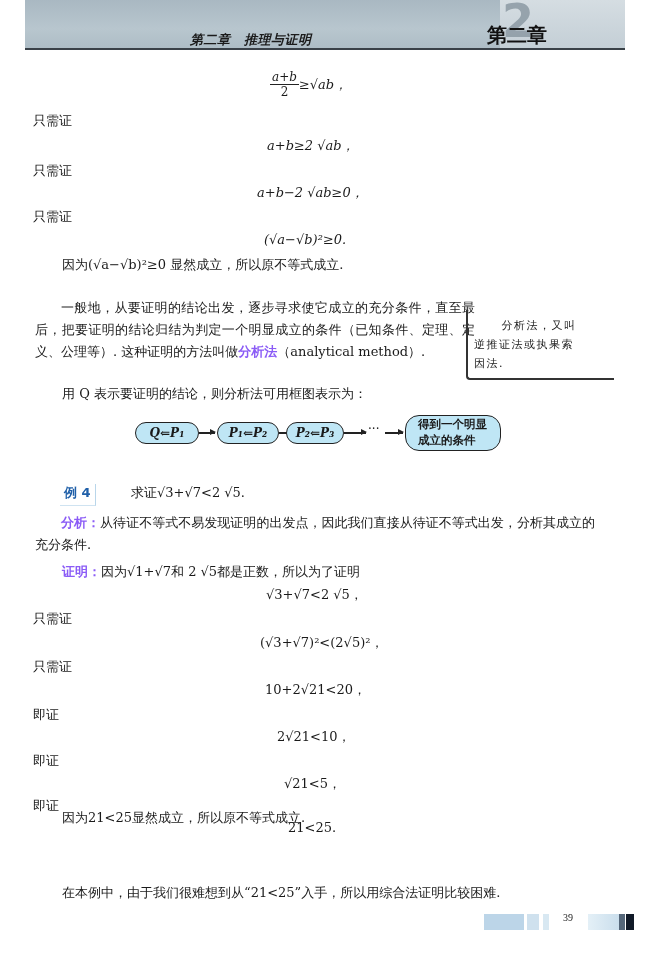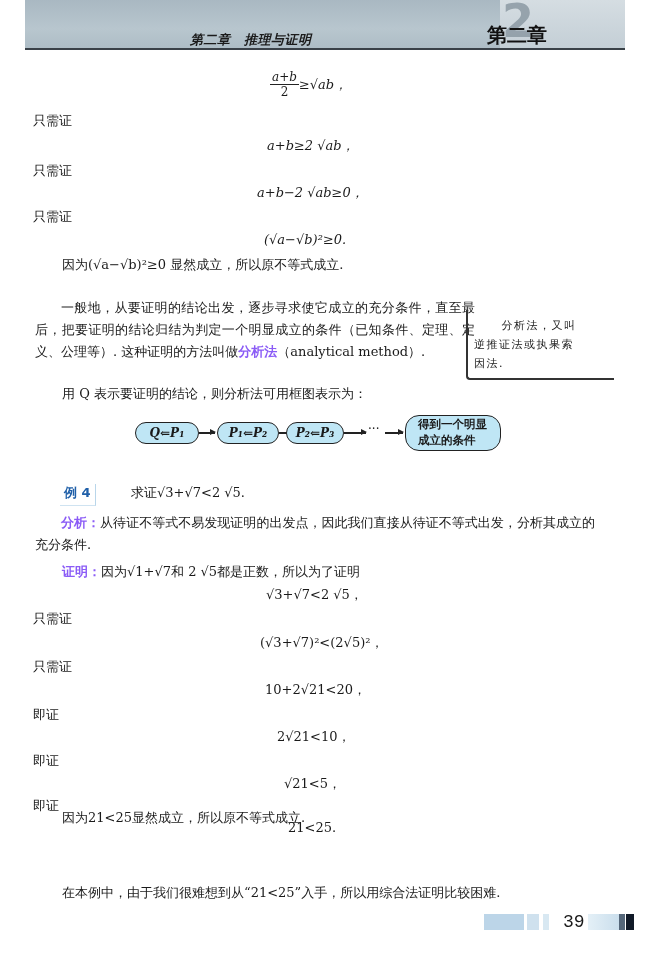--- a/index.html
+++ b/index.html
@@ -54,21 +54,21 @@
   .arrow::after {
     content: ""; position: absolute; right: -1px; top: -3px;
     border-left: 6px solid #222; border-top: 3.5px solid transparent; border-bottom: 3.5px solid transparent;
   }
   .dots { position: absolute; font-size: 12px; }
   .ex-label {
     position: absolute; left: 60px; top: 484px; font-size: 13px; color: #1f5fa8; font-weight: bold;
     font-family: "DejaVu Sans", sans-serif; padding: 0 4px 3px 4px; border-right: 1px solid #b9d6ea; border-bottom: 1px solid #cfe3f1;
   }
   .footer-bar { position: absolute; top: 914px; height: 16px; }
-  .page-num { position: absolute; left: 563px; top: 912px; font-size: 18px; font-family: Liberation Mono, monospace; }
+  .page-num { position: absolute; left: 563px; top: 912px; font-size: 10px; font-family: Liberation Serif, serif; }
 </style>
 </head>
 <body>
 
 <div class="header-band">
   <div class="tab-right"></div>
 </div>
 <div class="chapter-small">第二章　推理与证明</div>
 <div class="chapter-num-bg">2</div>
 <div class="chapter-big">第二章</div>

